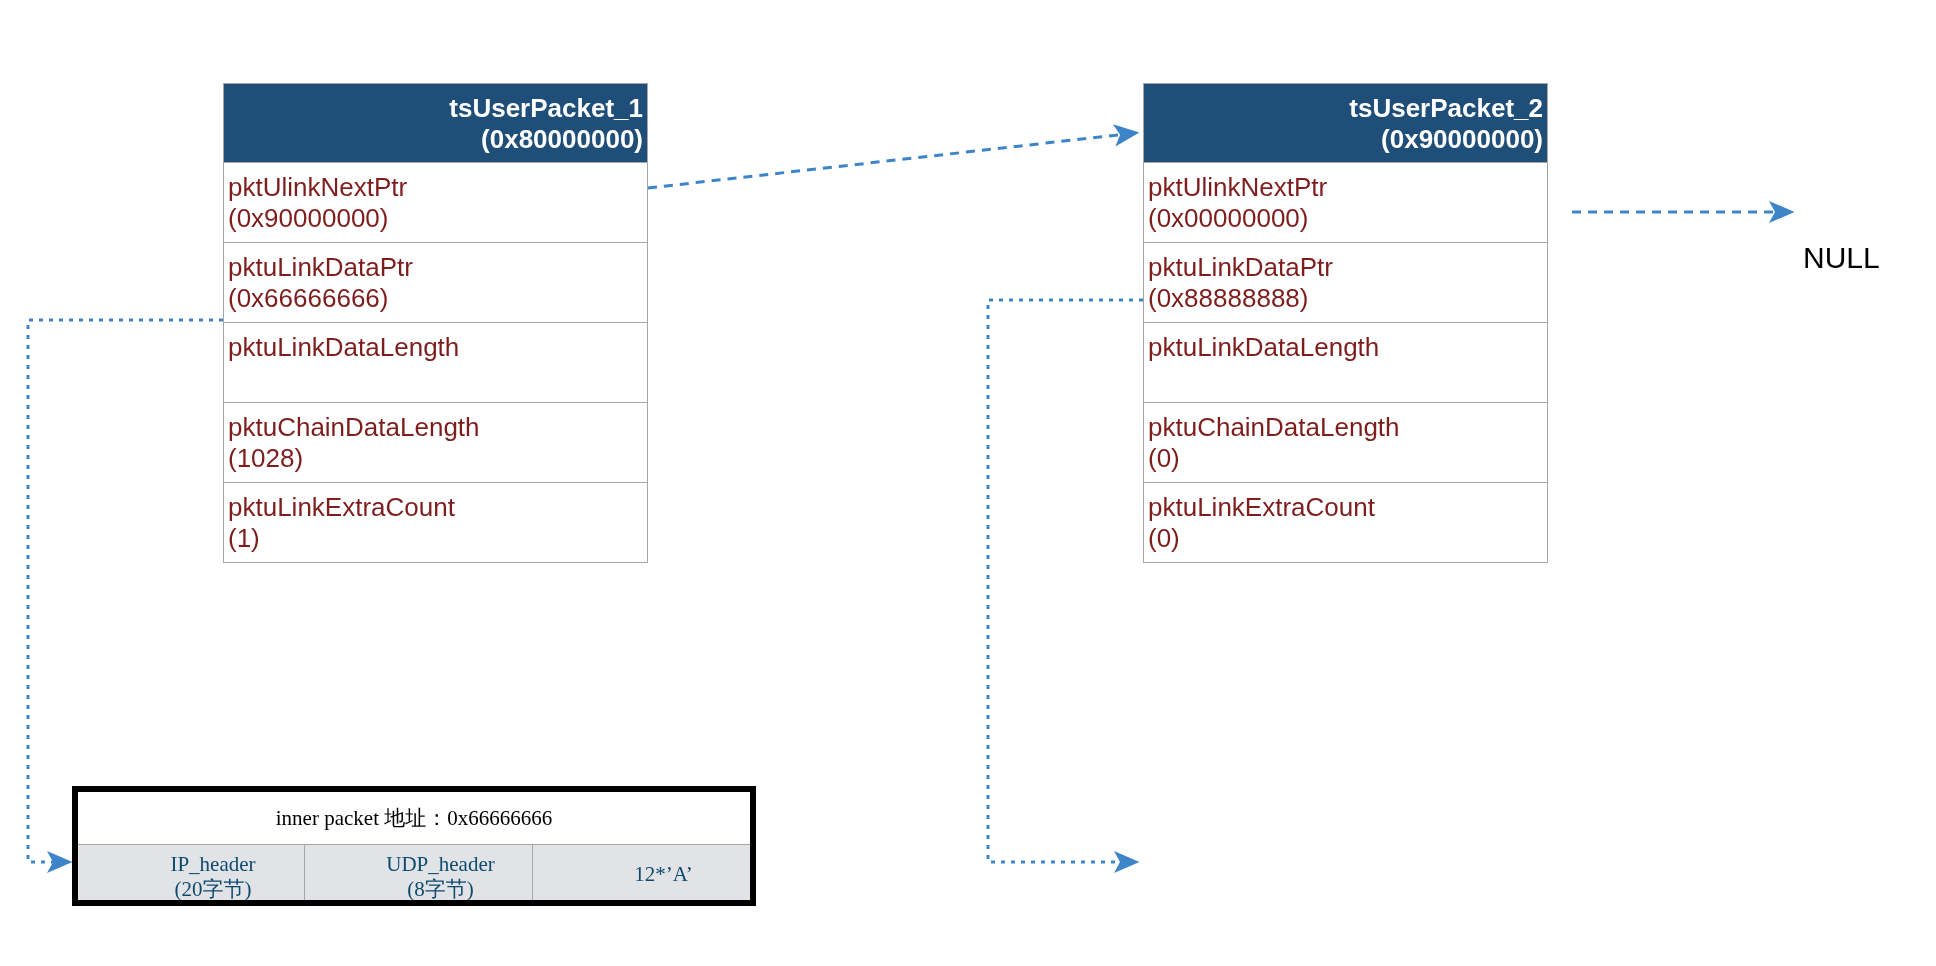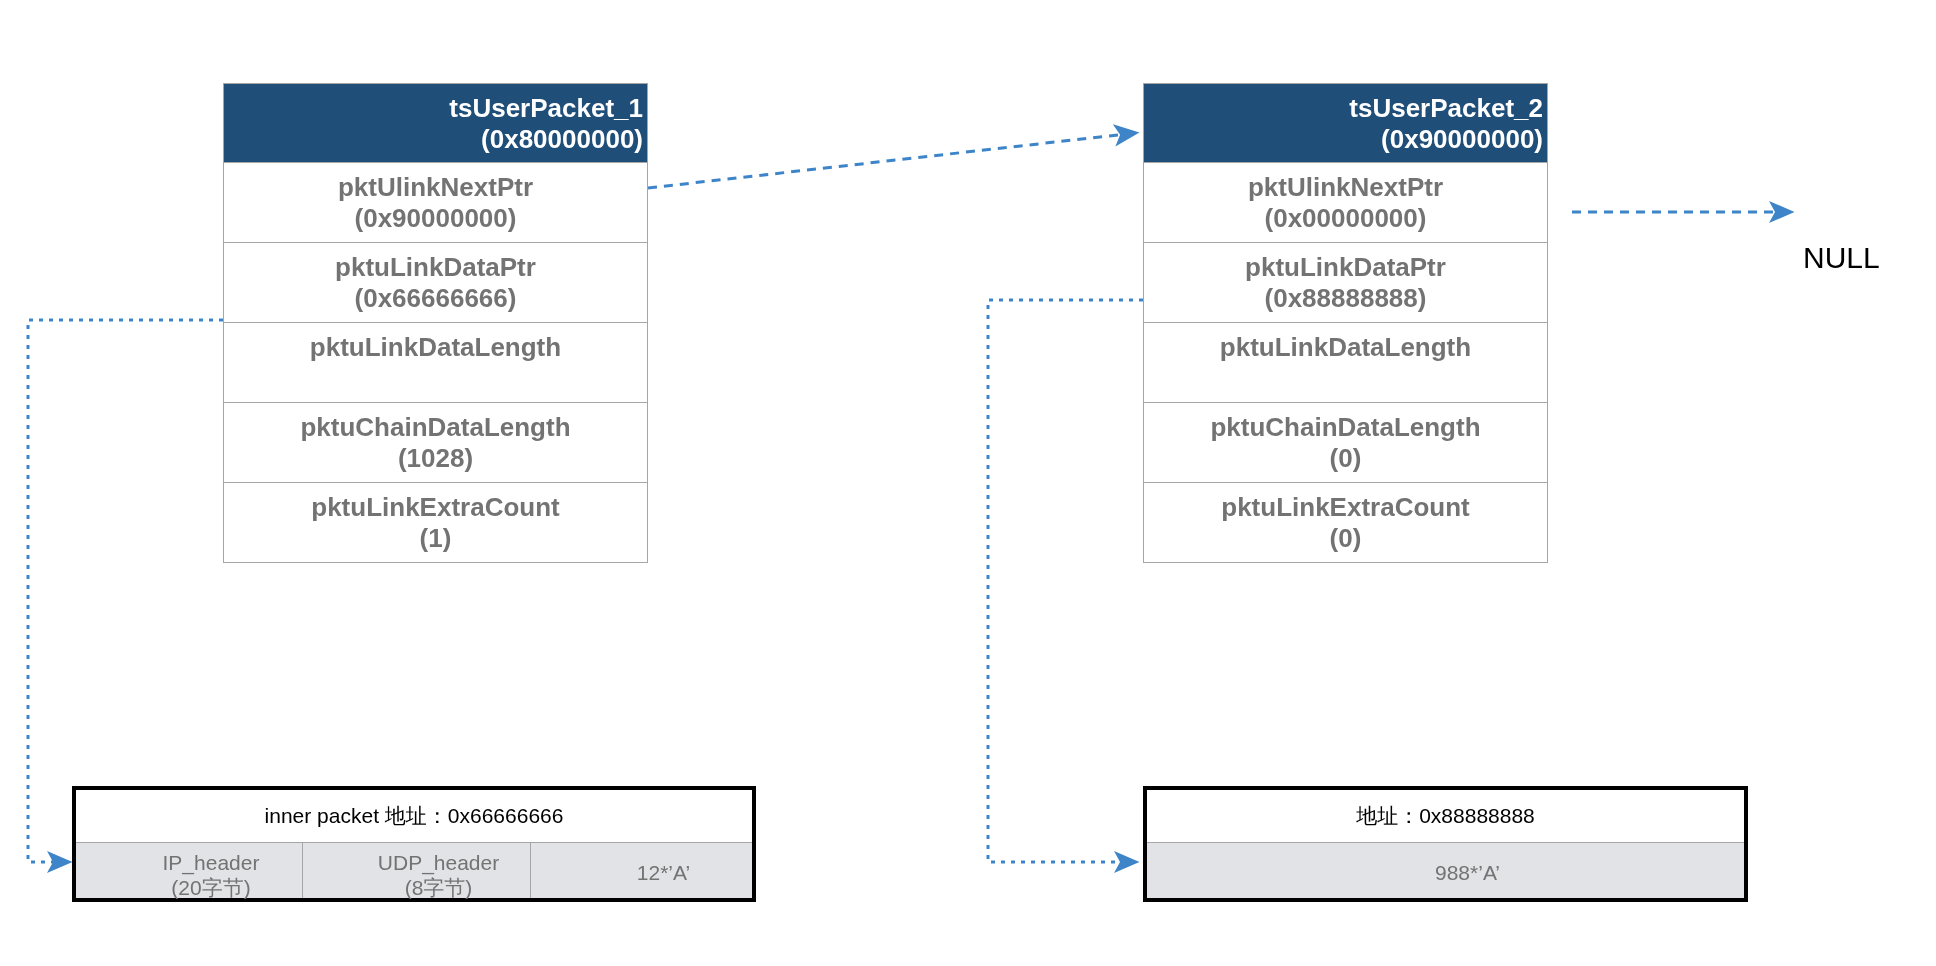--- a/index.html
+++ b/index.html
@@ -25,39 +25,38 @@
     font-weight:bold;
     font-size:26px;
     line-height:1.18;
     text-align:right;
     padding:9px 4px 11px 4px;
     box-sizing:border-box;
     height:78px;
   }
   .pkt-row{
     border-top:1px solid #a6a6a6;
-    color:#737373;
+    color:#7f1d1d;
     font-size:26px;
     line-height:1.18;
-    text-align:center;
     padding:9px 4px 11px 4px;
     box-sizing:border-box;
     height:80px;
-    font-weight:bold;
   }
   .pkt-row:first-of-type{border-top:none;}
   .l1{display:block;}
   .l2{display:block;}
 
   
   .mem-box{
     position:absolute;
-    border:4px solid #000000;
+    border:6px solid #000000;
     box-sizing:border-box;
     background:#ffffff;
+    font-family:Liberation Serif, serif;
   }
   .mem-addr{
     text-align:center;
     font-size:21px;
     color:#000;
     height:52px;
     line-height:52px;
     box-sizing:border-box;
     background:#ffffff;
   }
@@ -65,21 +64,21 @@
     display:flex;
     border-top:1px solid #a6a6a6;
     background:#e1e3e6;
     height:56px;
     box-sizing:border-box;
   }
   .mem-cell{
     flex:1 1 auto;
     text-align:center;
     font-size:21px;
-    color:#737373;
+    color:#0c4a6e;
     line-height:1.2;
     padding-top:7px;
     box-sizing:border-box;
     border-left:1px solid #a6a6a6;
     padding-left:44px;
   }
   .mem-cell:first-child{border-left:none;}
 
   .null-label{
     position:absolute;
@@ -175,23 +174,14 @@
         <span class="l1">UDP_header</span>
         <span class="l2">(8字节)</span>
       </div>
       <div class="mem-cell" style="padding-top:17px;">
         <span class="l1">12*’A’</span>
         <span class="l2"></span>
       </div>
     </div>
   </div>
 
-  <div class="mem-box" style="left:1143px;top:786px;width:605px;">
-    <div class="mem-addr">地址：0x88888888</div>
-    <div class="mem-cells">
-      <div class="mem-cell" style="padding-top:17px;">
-        <span class="l1">988*’A’</span>
-        <span class="l2"></span>
-      </div>
-    </div>
-  </div>
 
 </div>
 
 </body></html>

